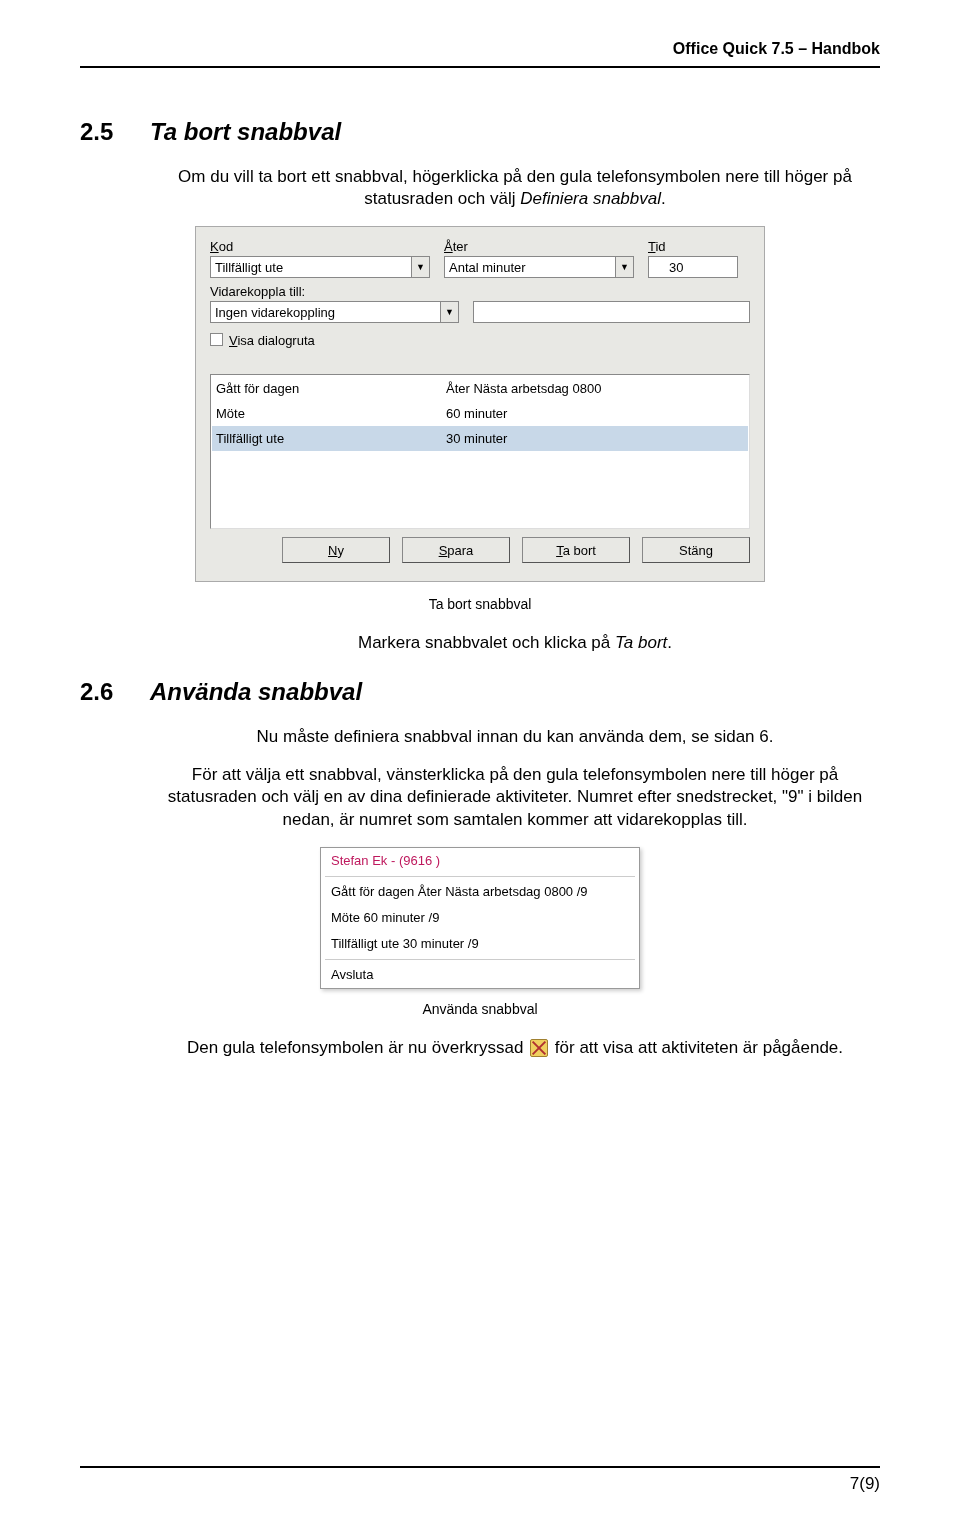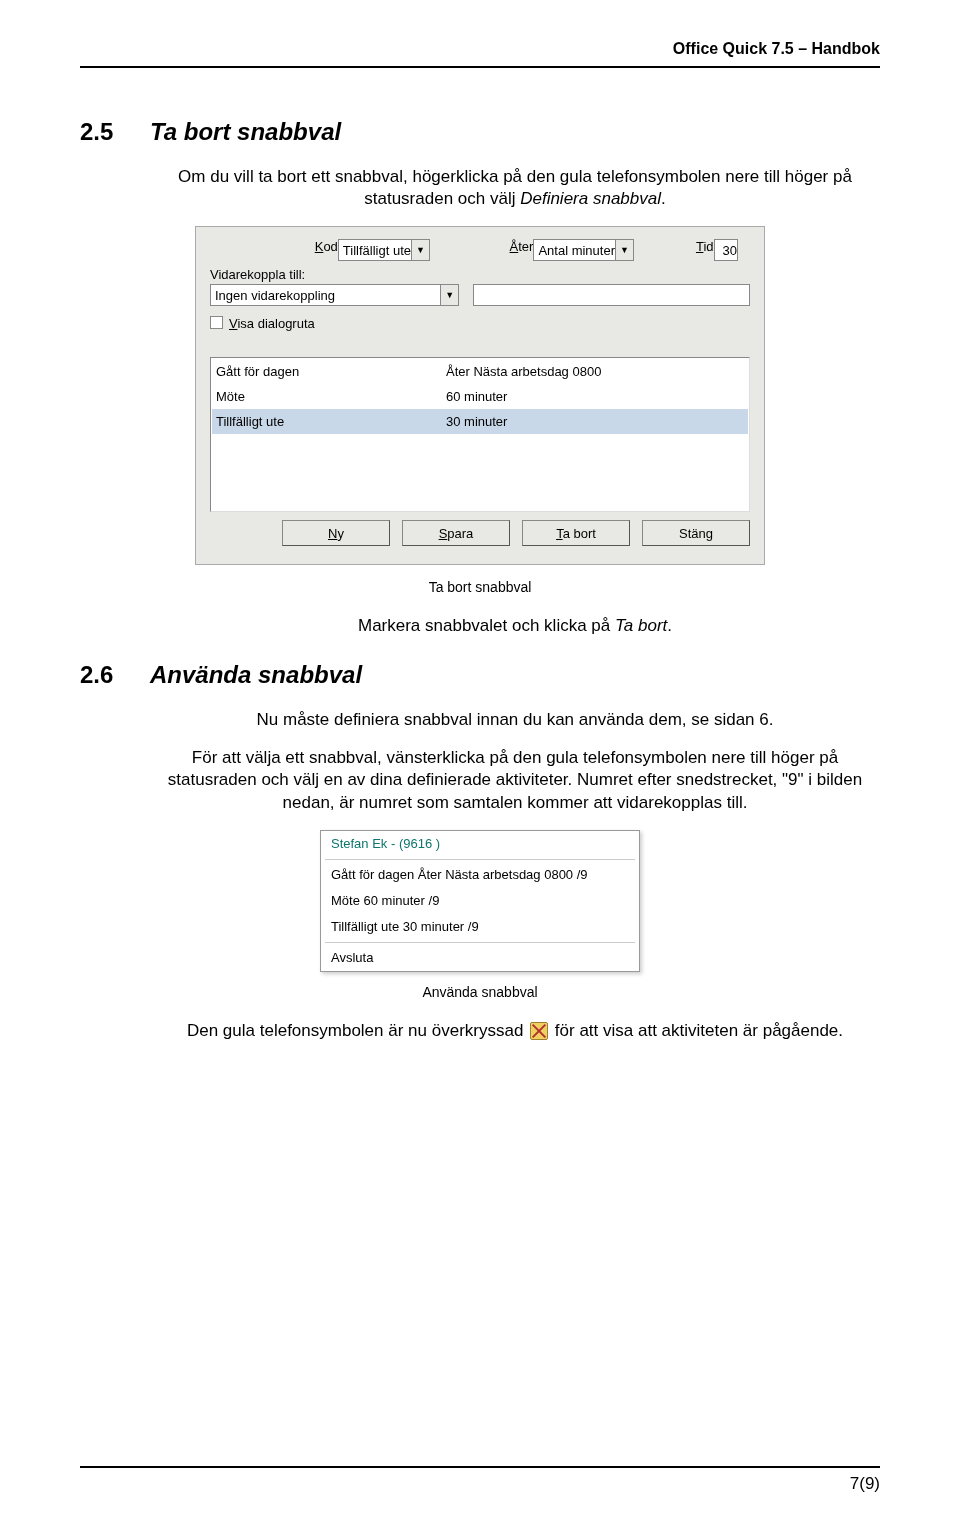--- a/index.html
+++ b/index.html
@@ -49,21 +49,21 @@
       width: 570px;
       margin: 0 auto 14px auto;
       background: #e8e8e4;
       border: 1px solid #aaa;
       padding: 4px;
     }
     .dialog1-inner {
       padding: 8px 10px 14px 10px;
     }
     .row { display: flex; gap: 14px; margin-bottom: 4px; }
-    .col { display: flex; flex-direction: row; justify-content: flex-end; }
+    .col { display: flex; flex-direction: column; justify-content: flex-end; }
     .lbl {
       font-size: 13px;
       font-family: Tahoma, Arial, sans-serif;
       margin-bottom: 2px;
     }
     .lbl .u { text-decoration: underline; }
     .combo {
       display: flex;
       align-items: center;
       background: #fff;
@@ -82,21 +82,21 @@
       display: flex;
       align-items: center;
       justify-content: center;
       font-size: 9px;
     }
     .textbox {
       background: #fff;
       border: 1px solid #888;
       height: 22px;
       font-size: 13px;
-      padding-left: 8px;
+      padding-left: 20px;
       font-family: Tahoma, Arial, sans-serif;
       display: flex;
       align-items: center;
     }
     .chk-row {
       display: flex;
       gap: 6px;
       margin-top: 10px;
       margin-bottom: 10px;
     }
@@ -154,21 +154,21 @@
       border: 1px solid #999;
       background: #fff;
       font-family: Tahoma, Arial, sans-serif;
       font-size: 13px;
       box-shadow: 2px 2px 4px rgba(0,0,0,0.2);
     }
     .ctx-item {
       padding: 4px 10px;
       line-height: 18px;
     }
-    .ctx-item.disabled { color: #0f766e; }
+    .ctx-item.disabled { color: #be185d; }
     .ctx-sep {
       border-top: 1px solid #ccc;
       margin: 2px 4px;
     }
     .inline-icon {
       display: inline-flex;
       width: 18px;
       height: 18px;
       background: #f0d060;
       border: 1px solid #a08030;

